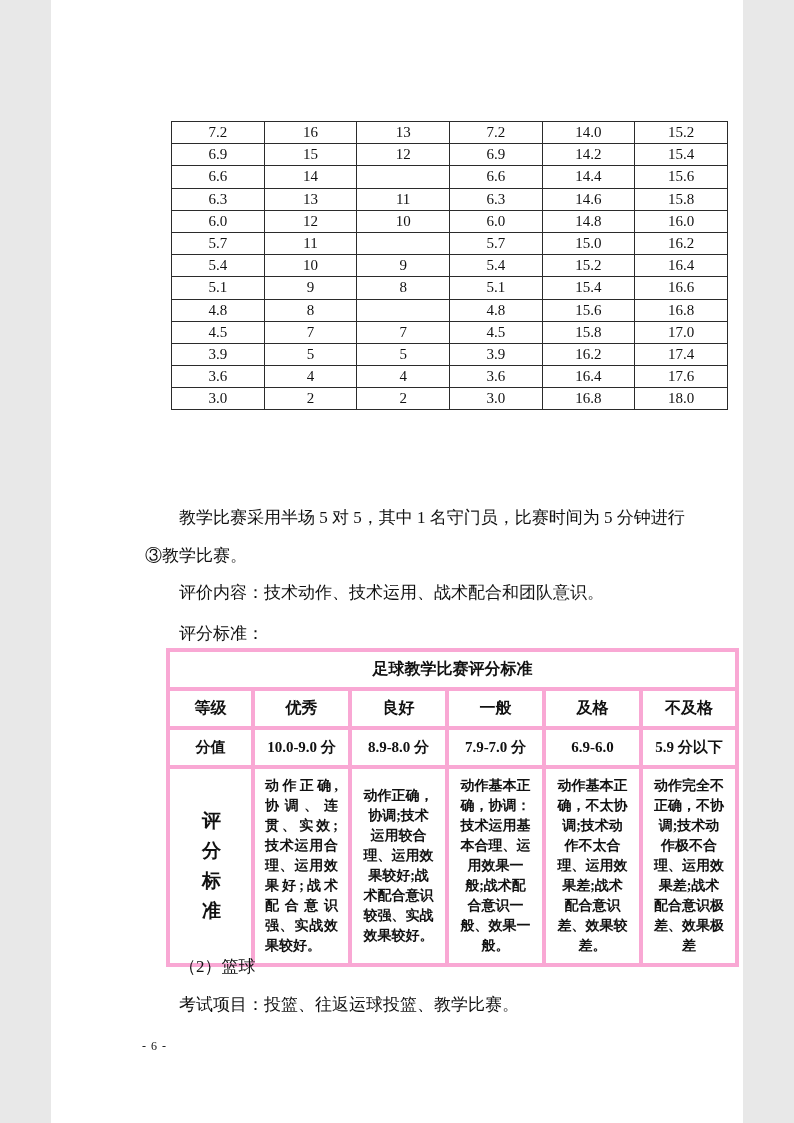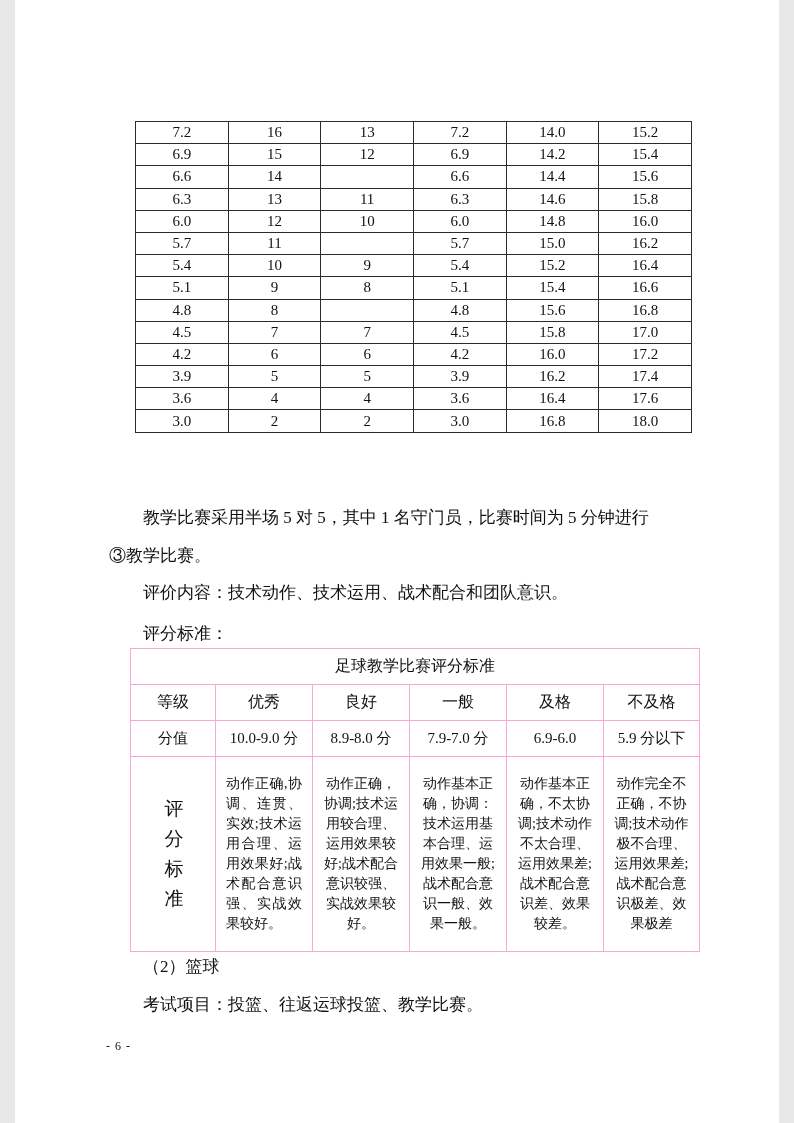--- a/index.html
+++ b/index.html
@@ -1,17 +1,17 @@
 <!DOCTYPE html>
 <html><head>
 <meta charset="utf-8">
 <style>
   html,body{margin:0;padding:0;background:#e8e8e8;}
   .page{
-    position:relative;width:764px;height:1123px;background:#ffffff;
+    position:relative;width:692px;height:1123px;background:#ffffff;
     font-family:"Liberation Serif","DejaVu Serif",serif;color:#111;
     margin:0 auto;overflow:hidden;
   }
   
   table.t1{
     position:absolute;left:120px;top:121px;width:557px;
     border-collapse:collapse;table-layout:fixed;
   }
   table.t1 td{
     border:1px solid #2b2b2b;height:21.2px;padding:0;
@@ -22,22 +22,22 @@
     position:absolute;left:94px;width:660px;white-space:nowrap;
     font-size:17px;line-height:22px;text-indent:34px;
   }
   .line.noindent{text-indent:0;}
   
   table.t2{
     position:absolute;left:115px;top:648px;width:569px;
     border-collapse:collapse;table-layout:fixed;
   }
   table.t2 td{
-    border:1px solid #f9a8d4;text-align:center;vertical-align:middle;
-    font-size:16px;padding:1px 2px;
+    border:4px solid #f9a8d4;text-align:center;vertical-align:middle;
+    font-size:16px;padding:1px 2px;font-weight:bold;
   }
   table.t2 tr.r-title td{height:33px;}
   table.t2 tr.r-grade td{height:33px;}
   table.t2 tr.r-score td{height:33px;font-size:15px;}
   table.t2 tr.r-crit td{height:188px;font-size:14px;line-height:20px;padding:3px 10px;}
   table.t2 td.crit-text{text-align:center;}
   table.t2 td.crit-text.just{text-align:justify;text-justify:inter-character;}
   .vlabel{width:17px;margin:0 auto;word-break:break-all;line-height:30px;font-size:19px;text-align:center;}
   
   .pagenum{
@@ -136,28 +136,20 @@
 
         <tr>
           <td>4.5</td>
           <td>7</td>
           <td>7</td>
           <td>4.5</td>
           <td>15.8</td>
           <td>17.0</td>
         </tr>
 
-        <tr>
-          <td>4.2</td>
-          <td>6</td>
-          <td>6</td>
-          <td>4.2</td>
-          <td>16.0</td>
-          <td>17.2</td>
-        </tr>
 
         <tr>
           <td>3.9</td>
           <td>5</td>
           <td>5</td>
           <td>3.9</td>
           <td>16.2</td>
           <td>17.4</td>
         </tr>
 

